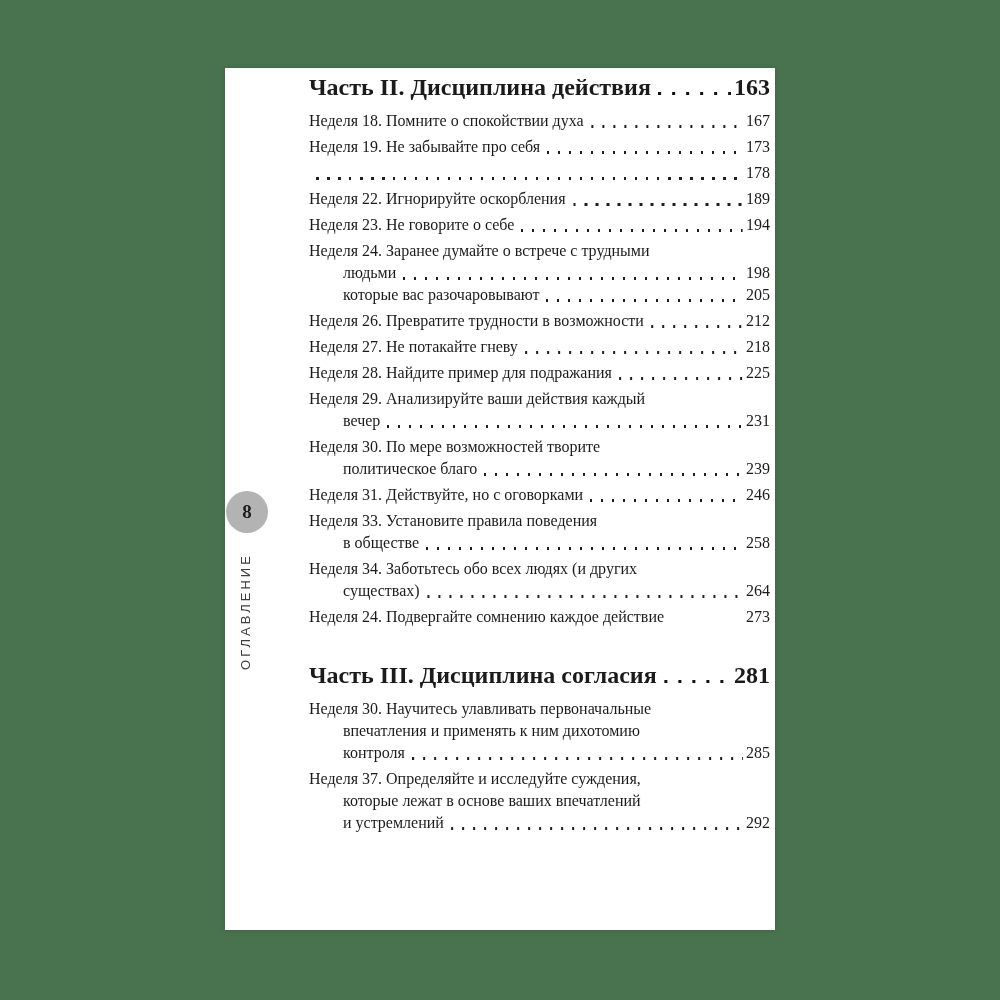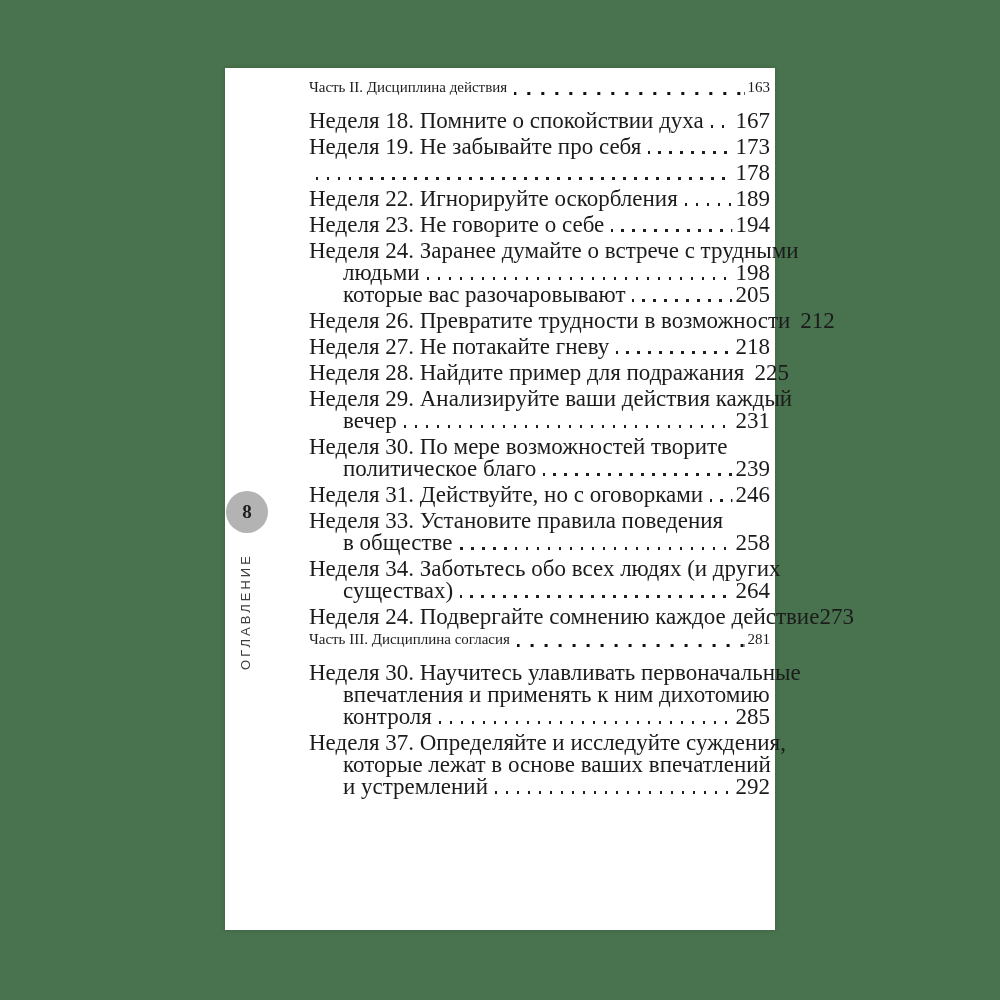--- a/index.html
+++ b/index.html
@@ -16,31 +16,31 @@
     width:550px; height:862px;
     background:#ffffff;
     box-shadow:0 0 5px rgba(0,0,0,0.18);
   }
   .toc {
     position:absolute; left:84px; top:8px; right:5px;
     color:#1b1b1b;
   }
   .row {
     display:flex; align-items:baseline;
-    font-size:23px; line-height:22px; white-space:nowrap;
+    font-size:16px; line-height:22px; white-space:nowrap;
   }
   .row .text { flex:0 0 auto; }
   .row.entry { margin-top:4px; }
   .row.cont  { padding-left:34px; }
   .row.part  {
-    font-weight:normal; font-size:15px;
+    font-weight:bold; font-size:24px;
     margin-bottom:12px;
     align-items:flex-end;
   }
-  .row.part-iii { }
+  .row.part-iii { margin-top:36px; }
   .leader {
     flex:1 1 auto; height:3px; align-self:flex-end;
     margin:0 3px 4px 7px;
     background-image:repeating-linear-gradient(to right,
       #1f1f1f 0, #1f1f1f 2.5px, transparent 2.5px, transparent 11px);
     background-position:right bottom;
   }
   .row.part .leader {
     height:3.5px;
     margin-bottom:3px;

